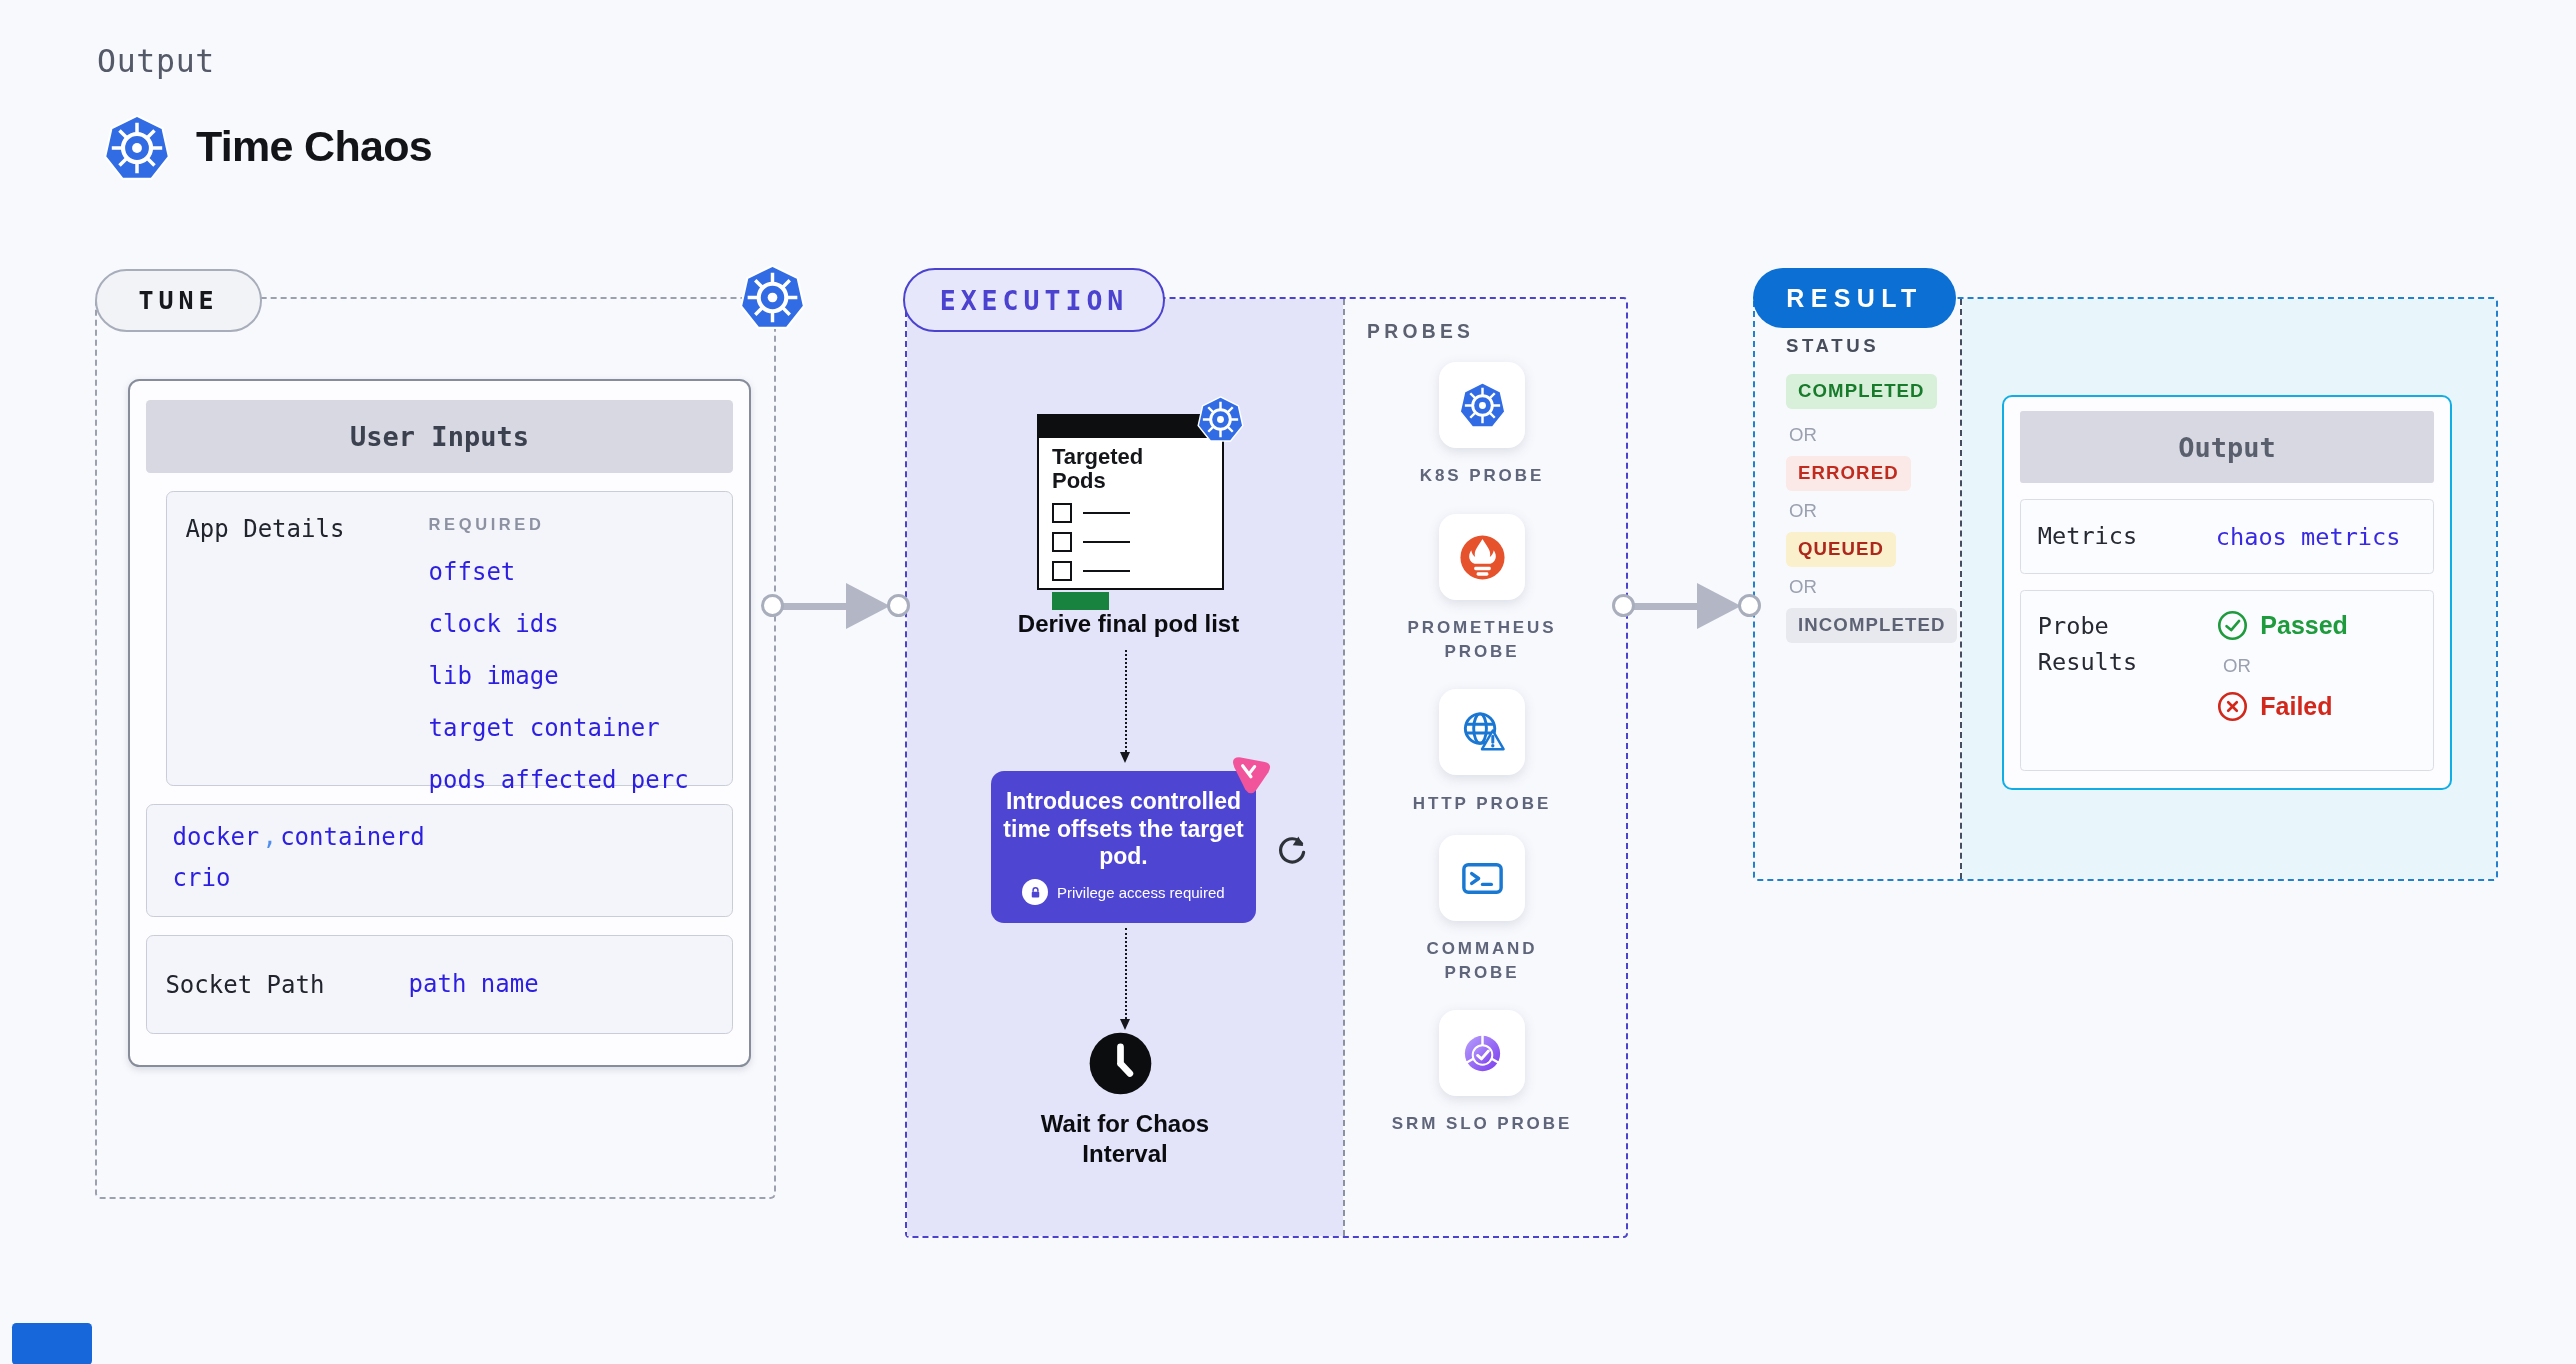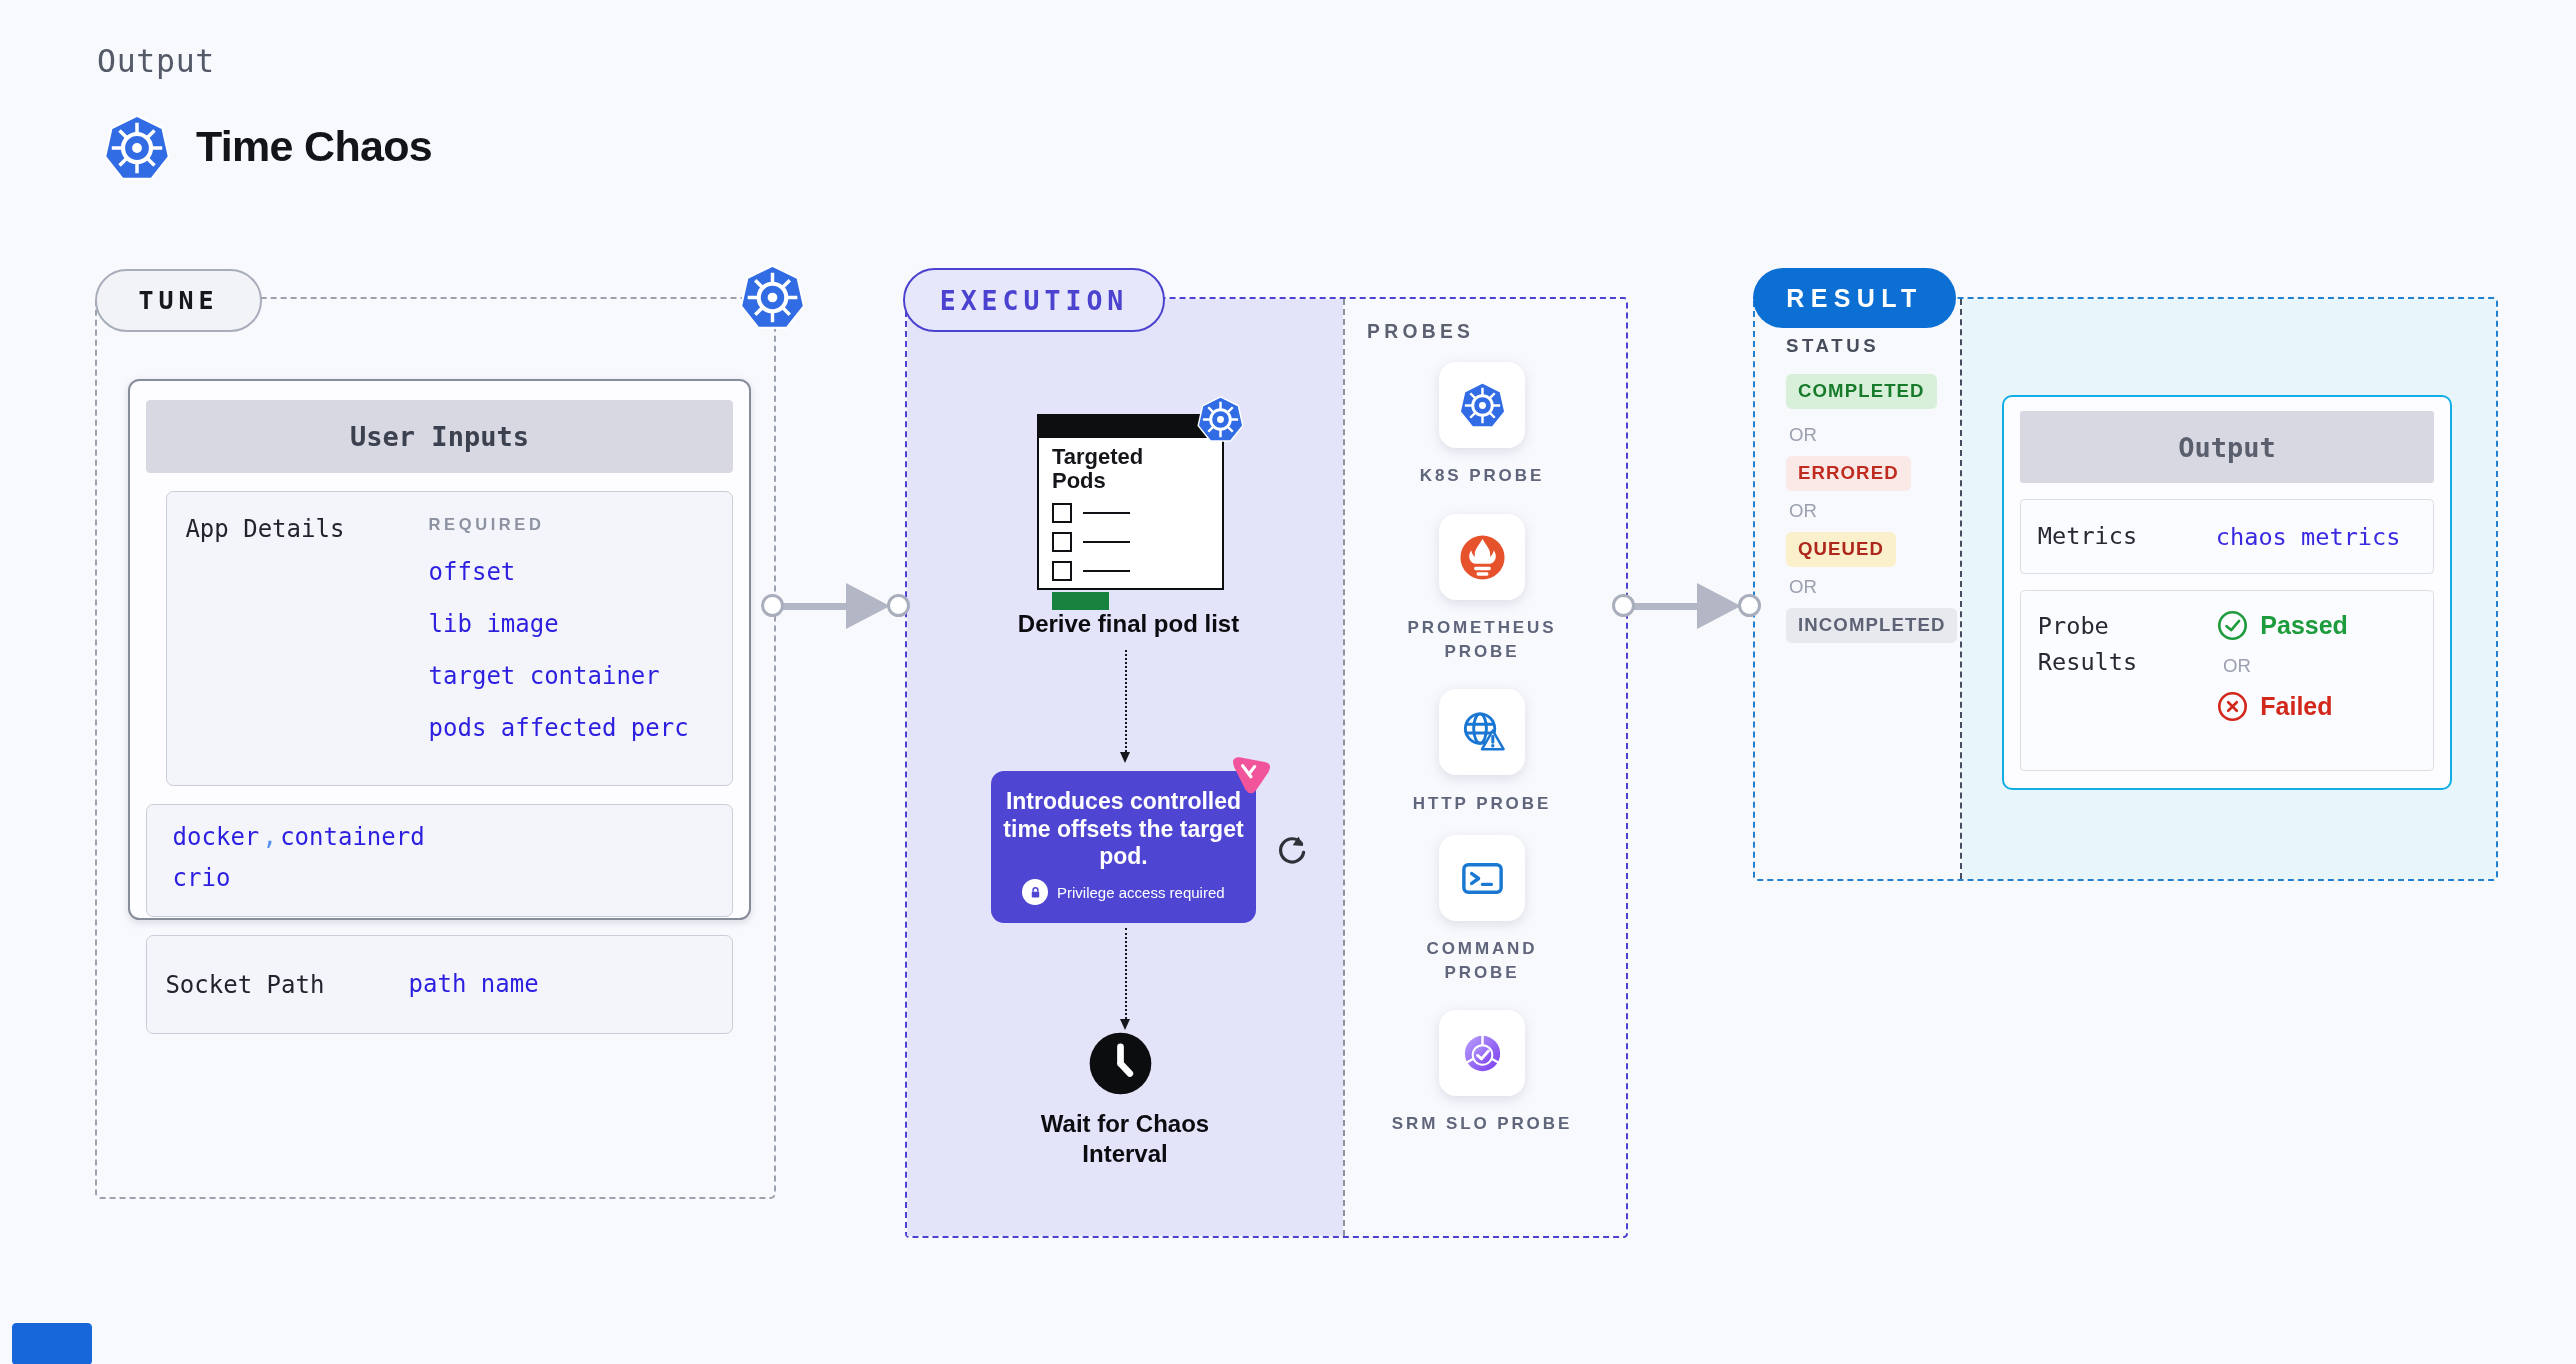--- a/index.html
+++ b/index.html
@@ -18,21 +18,21 @@
   .pill-tune{left:95px;top:269px;width:163px;height:59px;background:#f2f3f7;border:2.1px solid #a7adba;
              font-family:"DejaVu Sans Mono",monospace;font-weight:700;font-size:25px;letter-spacing:5px;color:#17181d;}
   .pill-exec{left:903px;top:268px;width:258px;height:60px;background:#e7e7fb;border:2.9px solid #4b42cf;
              font-family:"DejaVu Sans Mono",monospace;font-weight:700;font-size:26.5px;letter-spacing:5px;color:#4b42cf;}
   .pill-result{left:1753px;top:268px;width:203px;height:60px;background:#0b6fd3;border:none;
              color:#fff;font-weight:700;font-size:25px;letter-spacing:6.4px;}
 
   
   .tune-box{left:95px;top:297px;width:677px;height:898px;border:2.1px dashed #9ba1ae;border-radius:5.7px;}
   .tune-k8s{left:738px;top:263px;width:69px;height:69px;z-index:6;}
-  .user-inputs{position:absolute;left:31px;top:80px;width:623px;height:541px;background:#fdfdff;
+  .user-inputs{position:absolute;left:31px;top:80px;width:623px;height:688px;background:#fdfdff;
                border:2.1px solid #868c99;border-radius:11.5px;box-shadow:0 2.9px 7.2px rgba(80,90,110,.18);
                padding:0 15.8px;box-sizing:border-box;}
   .ui-header{margin-top:18.6px;height:73px;background:#d7d8e1;border-radius:4.3px;display:flex;align-items:center;
              justify-content:center;font-family:"DejaVu Sans Mono",monospace;font-weight:700;font-size:27px;color:#3c4150;}
   .ui-row{background:#f4f5fa;border:1.4px solid #c9cdd8;border-radius:7.2px;margin-top:18px;display:flex;
           padding:0 18.6px;box-sizing:border-box;}
   .ui-row .lbl{width:236px;font-family:"DejaVu Sans Mono",monospace;font-size:24px;color:#21242d;line-height:1.35;}
   .ui-row .vals{flex:1;padding-left:7.2px;}
   .tag-required{font-size:16.5px;font-weight:700;letter-spacing:3.6px;color:#8c92a1;}
   .blue-link{font-family:"DejaVu Sans Mono",monospace;font-size:24px;color:#2d1fe0;text-decoration:none;display:inline-block;}
@@ -217,20 +217,21 @@
 
   <div class="abs tune-box">
     <div class="user-inputs">
       <div class="ui-header mono">User Inputs</div>
 
       <div class="ui-row row-app">
         <div class="lbl">App Details</div>
         <div class="vals">
           <div class="tag-required">REQUIRED</div>
           <div><a class="blue-link" href="#">offset</a></div>
+          <div><a class="blue-link" href="#">clock ids</a></div>
           <div><a class="blue-link" href="#">lib image</a></div>
           <div><a class="blue-link" href="#">target container</a></div>
           <div><a class="blue-link" href="#">pods affected perc</a></div>
         </div>
       </div>
 
       <div class="ui-row row-rt">
         <div class="vals">
           <div>
             <a class="blue-link" href="#">docker</a>

